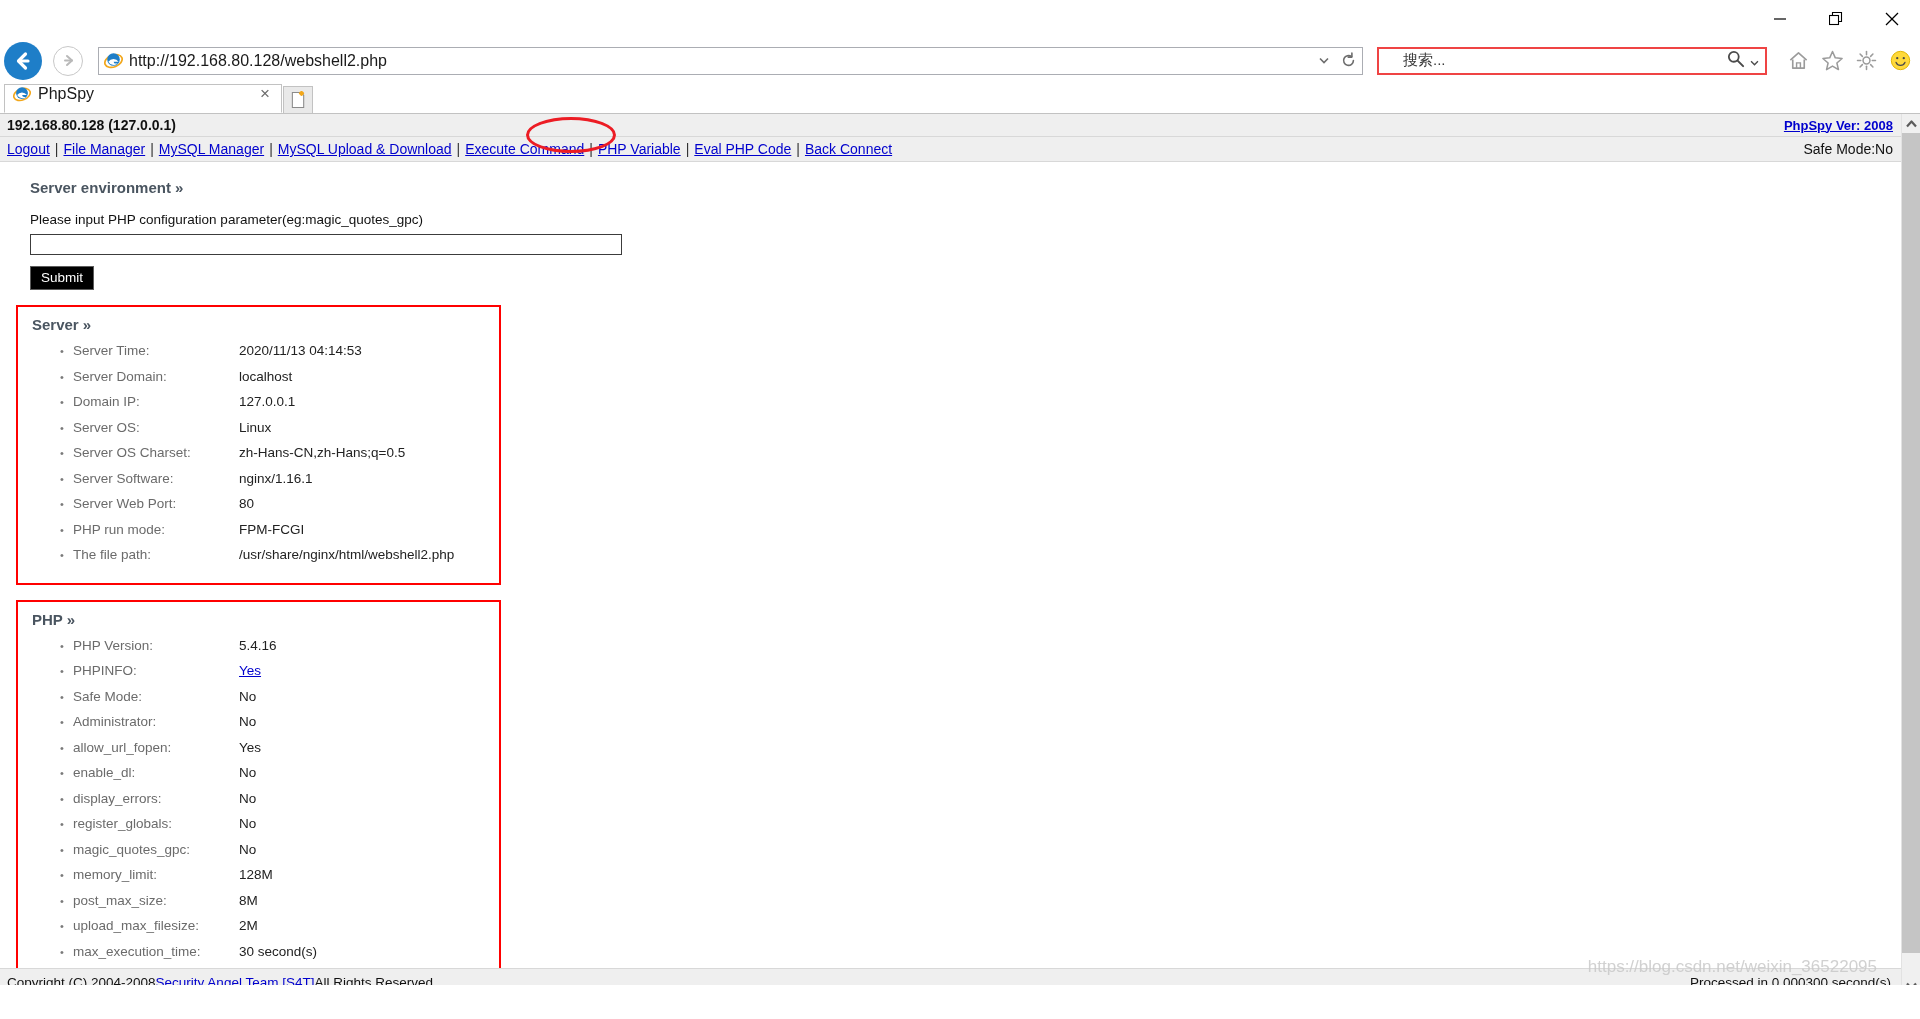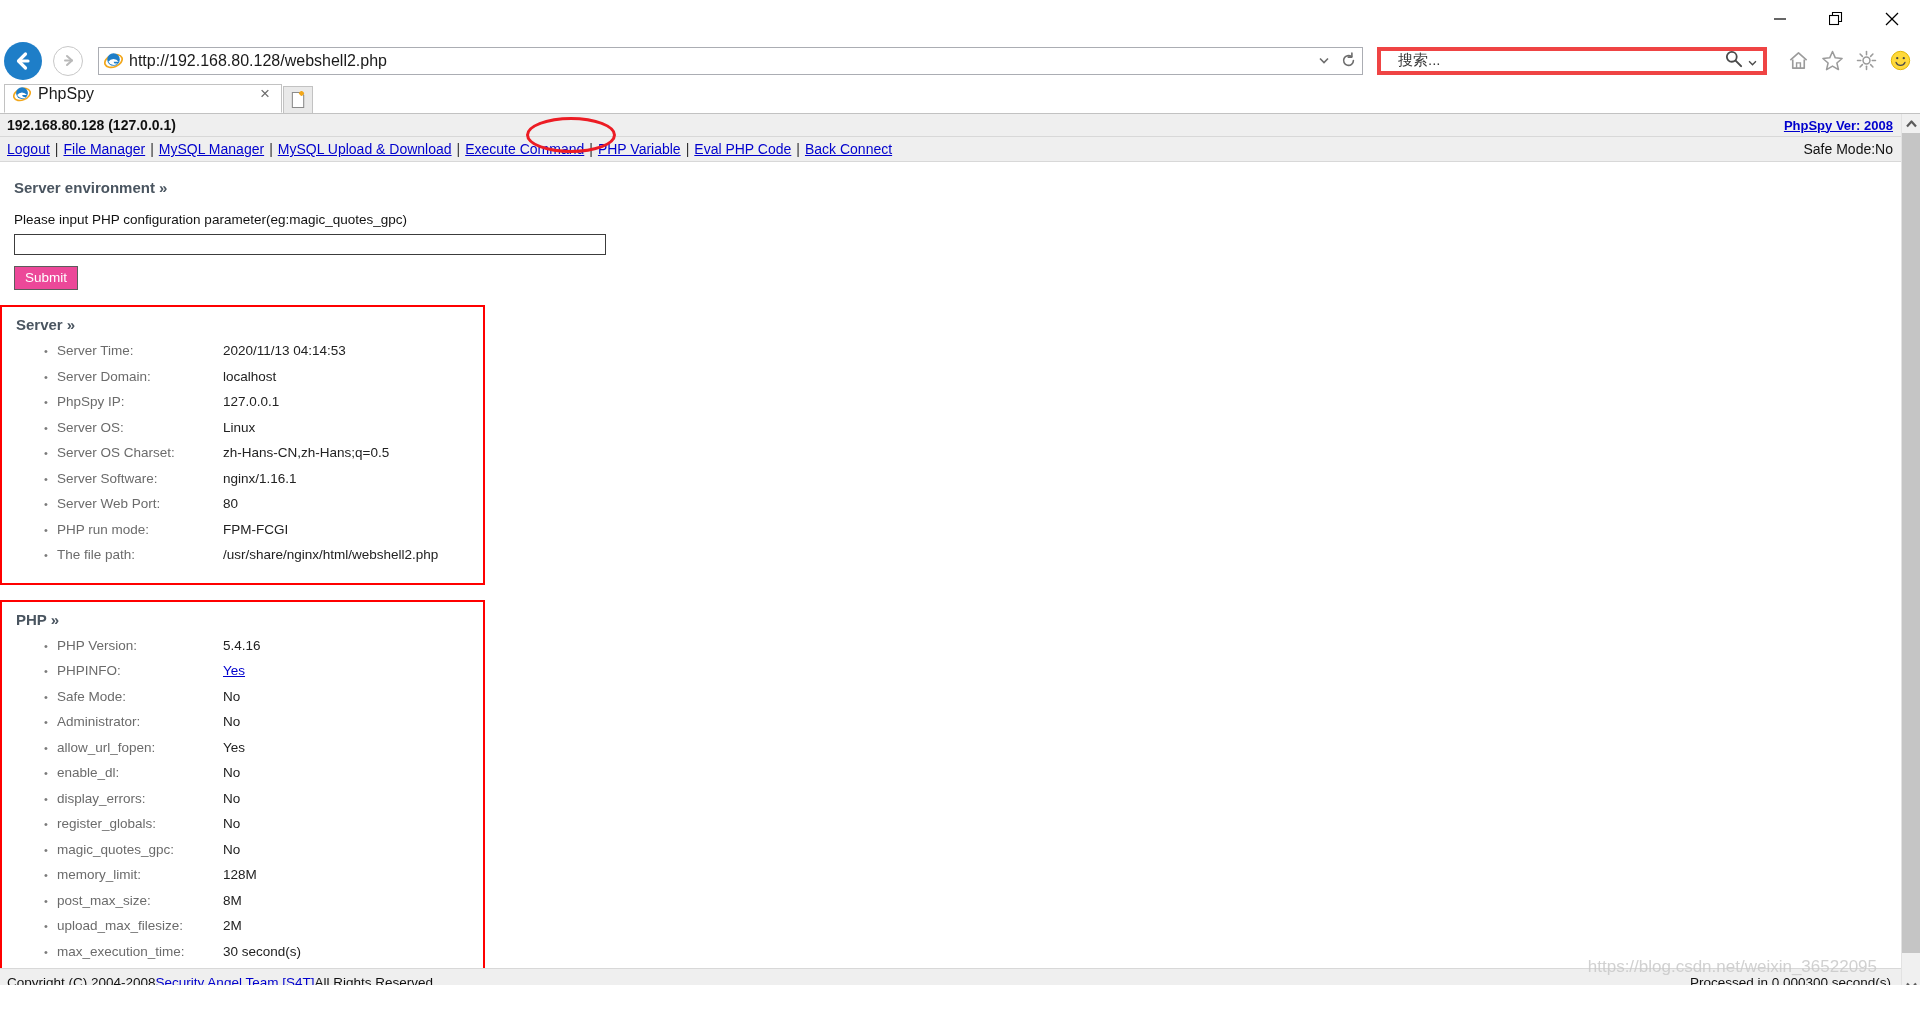--- a/index.html
+++ b/index.html
@@ -68,25 +68,25 @@
     white-space: nowrap;
     overflow: hidden;
     font-family: "Liberation Sans", sans-serif;
   }
   .addr-caret, .addr-refresh {
     width: 24px; height: 26px; flex: 0 0 auto;
     display: flex; align-items: center; justify-content: center;
   }
   .search-wrap {
     width: 390px; height: 28px; flex: 0 0 auto;
-    border: 4px solid #ef4444;
+    border: 2px solid #ef4444;
     background: #fff;
     display: flex; align-items: center;
     margin-left: 7px;
-    padding: 0 2px 0 17px;
+    padding: 0 2px 0 24px;
   }
   .search-placeholder {
     flex: 1 1 auto;
     font-size: 15px;
     color: #3b3b3b;
     white-space: nowrap;
     overflow: hidden;
   }
   .search-icons { display: flex; align-items: center; flex: 0 0 auto; padding-right: 4px; }
   .cmdbar { display: flex; align-items: center; flex: 0 0 auto; margin-left: 10px; gap: 6px; }
@@ -181,21 +181,21 @@
     color: #0000cd;
     text-decoration: underline;
     cursor: pointer;
     white-space: nowrap;
   }
   .sep { padding: 0 5px; color: #333; }
   .ver-link { color: #0000cd; text-decoration: underline; font-weight: bold; font-size: 13px; }
   .safemode { font-size: 14px; color: #111; }
 
   
-  .content { padding: 0 0 0 0; }
+  .content { padding: 0 0 0 16px; }
   .sec-title {
     font-size: 15px;
     font-weight: bold;
     color: #4a5560;
     padding: 17px 0 0 14px;
   }
   .form-label {
     font-size: 13.5px;
     color: #111;
     padding: 16px 0 0 14px;
@@ -205,21 +205,21 @@
     width: 592px; height: 21px;
     border: 1px solid #3c3c3c;
     background: #fff;
     display: block;
     font-family: "Liberation Sans", sans-serif;
     font-size: 13px;
     padding: 0 3px;
   }
   .submit-btn {
     margin: 11px 0 0 14px;
-    background: #ec4899;
+    background: #000000;
     color: #ffffff;
     border: 1px solid #5c5c5c;
     font-size: 13.5px;
     font-family: "Liberation Sans", sans-serif;
     padding: 3px 10px 4px 10px;
     cursor: pointer;
   }
 
   
   .panel {
@@ -522,21 +522,21 @@
             <span class="kv-key">Server Time:</span>
             <span class="kv-val">2020/11/13 04:14:53</span>
           </li>
           <li>
             <span class="kv-bullet">•</span>
             <span class="kv-key">Server Domain:</span>
             <span class="kv-val">localhost</span>
           </li>
           <li>
             <span class="kv-bullet">•</span>
-            <span class="kv-key">PhpSpy IP:</span>
+            <span class="kv-key">Domain IP:</span>
             <span class="kv-val">127.0.0.1</span>
           </li>
           <li>
             <span class="kv-bullet">•</span>
             <span class="kv-key">Server OS:</span>
             <span class="kv-val">Linux</span>
           </li>
           <li>
             <span class="kv-bullet">•</span>
             <span class="kv-key">Server OS Charset:</span>

